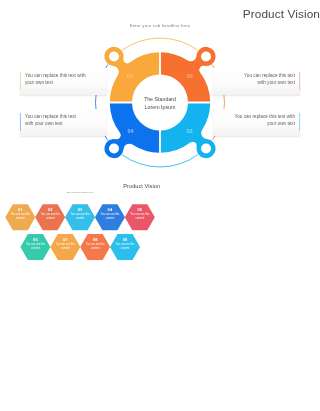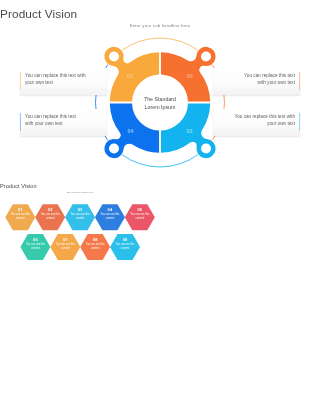--- a/index.html
+++ b/index.html
@@ -1,21 +1,21 @@
 <!DOCTYPE html>
 <html><head>
 <meta charset="utf-8">
 <title>Product Vision</title>
 <style>
   html,body{margin:0;padding:0;}
   body{width:320px;height:411px;background:#fff;font-family:"Liberation Sans",sans-serif;overflow:hidden;position:relative;
        -webkit-font-smoothing:antialiased;}
   .slide{position:absolute;overflow:hidden;}
   .hero{left:0;top:0;width:320px;height:172px;}
-  .s-title{position:absolute;left:0;width:100%;text-align:left;color:#4a4a4a;font-weight:400;}
+  .s-title{position:absolute;left:0;width:100%;text-align:right;color:#4a4a4a;font-weight:400;}
   .s-sub{position:absolute;left:0;width:100%;text-align:center;color:#8a8a8a;}
   .hero .s-title{top:7px;font-size:11.8px;letter-spacing:.1px;}
   .hero .s-sub{top:23px;font-size:4.4px;letter-spacing:.15px;}
 
   .txtbox{position:absolute;background:linear-gradient(180deg,#ffffff 0%,#fcfcfc 55%,#f2f2f2 100%);
           box-shadow:0 1px 1.5px rgba(0,0,0,.10);}
   .txtbox .bar{position:absolute;left:0;top:4px;width:1.2px;height:calc(100% - 9px);opacity:.42;}
   .txtbox p{position:absolute;margin:0;font-size:4.7px;line-height:6.6px;color:#5f5f5f;}
 
   

